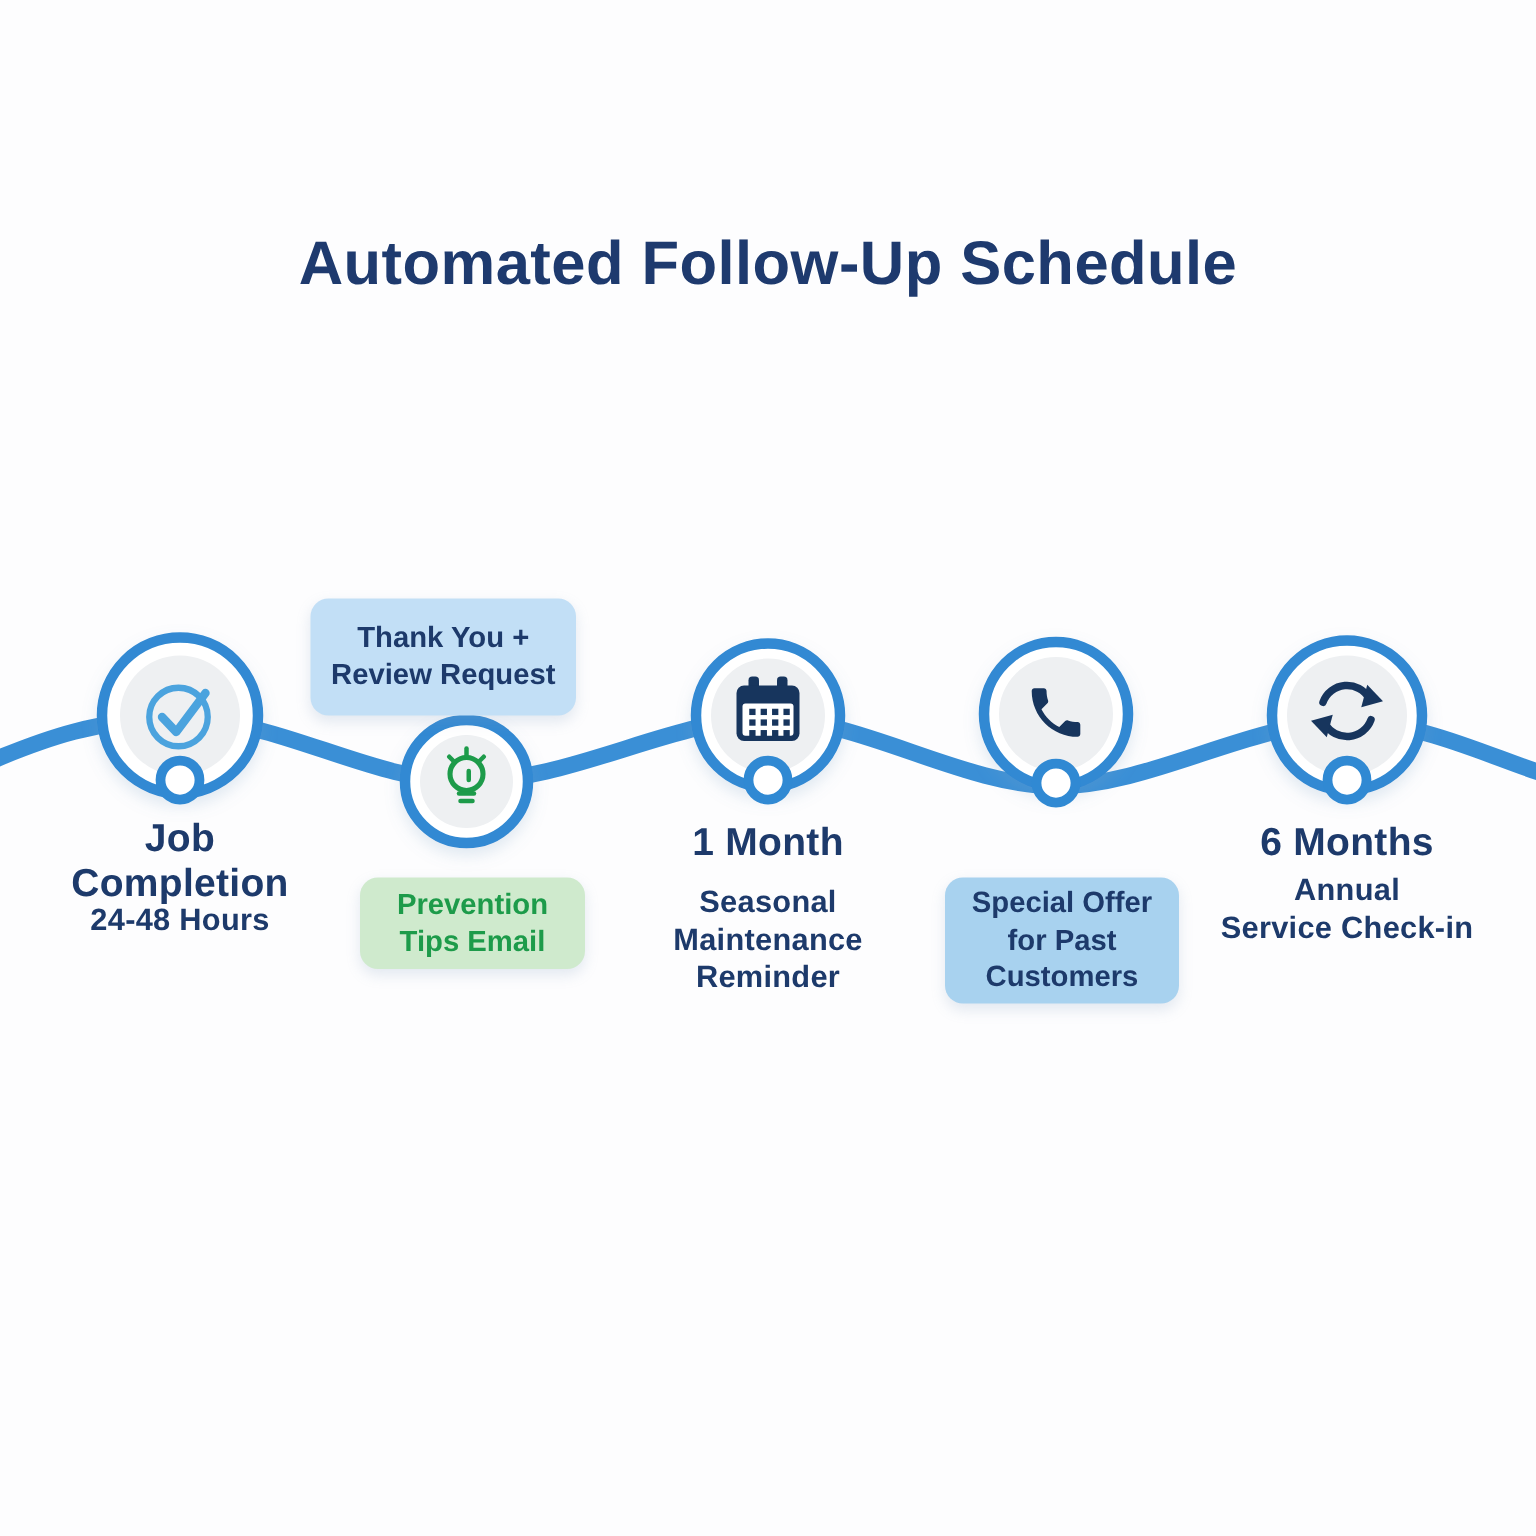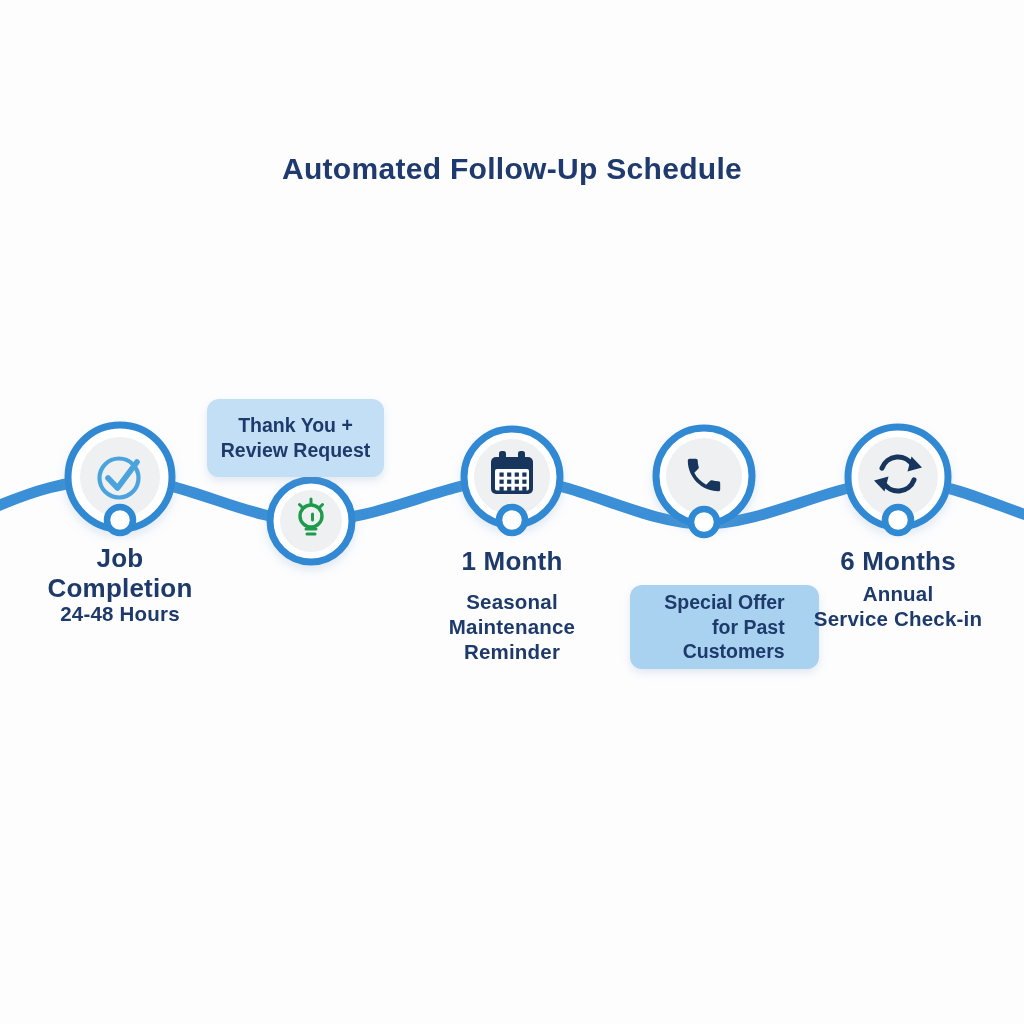--- a/index.html
+++ b/index.html
@@ -4,21 +4,21 @@
 <style>
   html,body{margin:0;padding:0;}
   body{
     width:1024px;height:1024px;position:relative;overflow:hidden;
     background:var(--background,#fdfdfe);
     font-family:"Liberation Sans", sans-serif;
   }
   .stage{position:absolute;inset:0;}
   .page-title{
     position:absolute;top:152px;left:0;width:1024px;
-    text-align:center;font-size:30px;font-weight:700;
+    text-align:center;font-size:41px;font-weight:700;
     color:var(--title-navy,#1e3a6e);letter-spacing:.3px;
   }
   svg.timeline{position:absolute;left:0;top:0;}
   .m-label{
     position:absolute;width:220px;text-align:center;
     font-weight:700;color:var(--navy,#1d3a6b);
     white-space:pre-line;letter-spacing:.2px;
   }
   .m-title{font-size:26px;line-height:1.16;}
   .m-sub{font-size:20.5px;line-height:1.22;}
@@ -122,27 +122,29 @@
       <path d="M 884.5 491.5 L 874 480.5 L 888.5 476.5 Z" style="fill:var(--icon-navy,#17355d);"></path>
     </g>
   </svg>
 
   <div class="m-label m-title" style="left:10px;top:543px;">Job
 Completion</div>
   <div class="m-label m-sub" style="left:10px;top:601px;">24-48 Hours</div>
 
   <div class="badge badge-blue" style="left:207px;top:399px;width:177px;height:78px;">Thank You +
 Review Request</div>
+  <div class="badge badge-green" style="left:240px;top:585px;width:150px;height:61px;">Prevention
+Tips Email</div>
 
   <div class="m-label m-title" style="left:402px;top:546px;">1 Month</div>
   <div class="m-label m-sub" style="left:402px;top:589px;">Seasonal
 Maintenance
 Reminder</div>
 
-  <div class="badge badge-blue2" style="left:630px;top:585px;width:189px;height:84px;text-align:right;">Special Offer
+  <div class="badge badge-blue2" style="left:630px;top:585px;width:156px;height:84px;">Special Offer
 for Past
 Customers</div>
 
   <div class="m-label m-title" style="left:788px;top:546px;">6 Months</div>
   <div class="m-label m-sub" style="left:788px;top:581px;">Annual
 Service Check-in</div>
 
 </div>
 
 </body></html>

